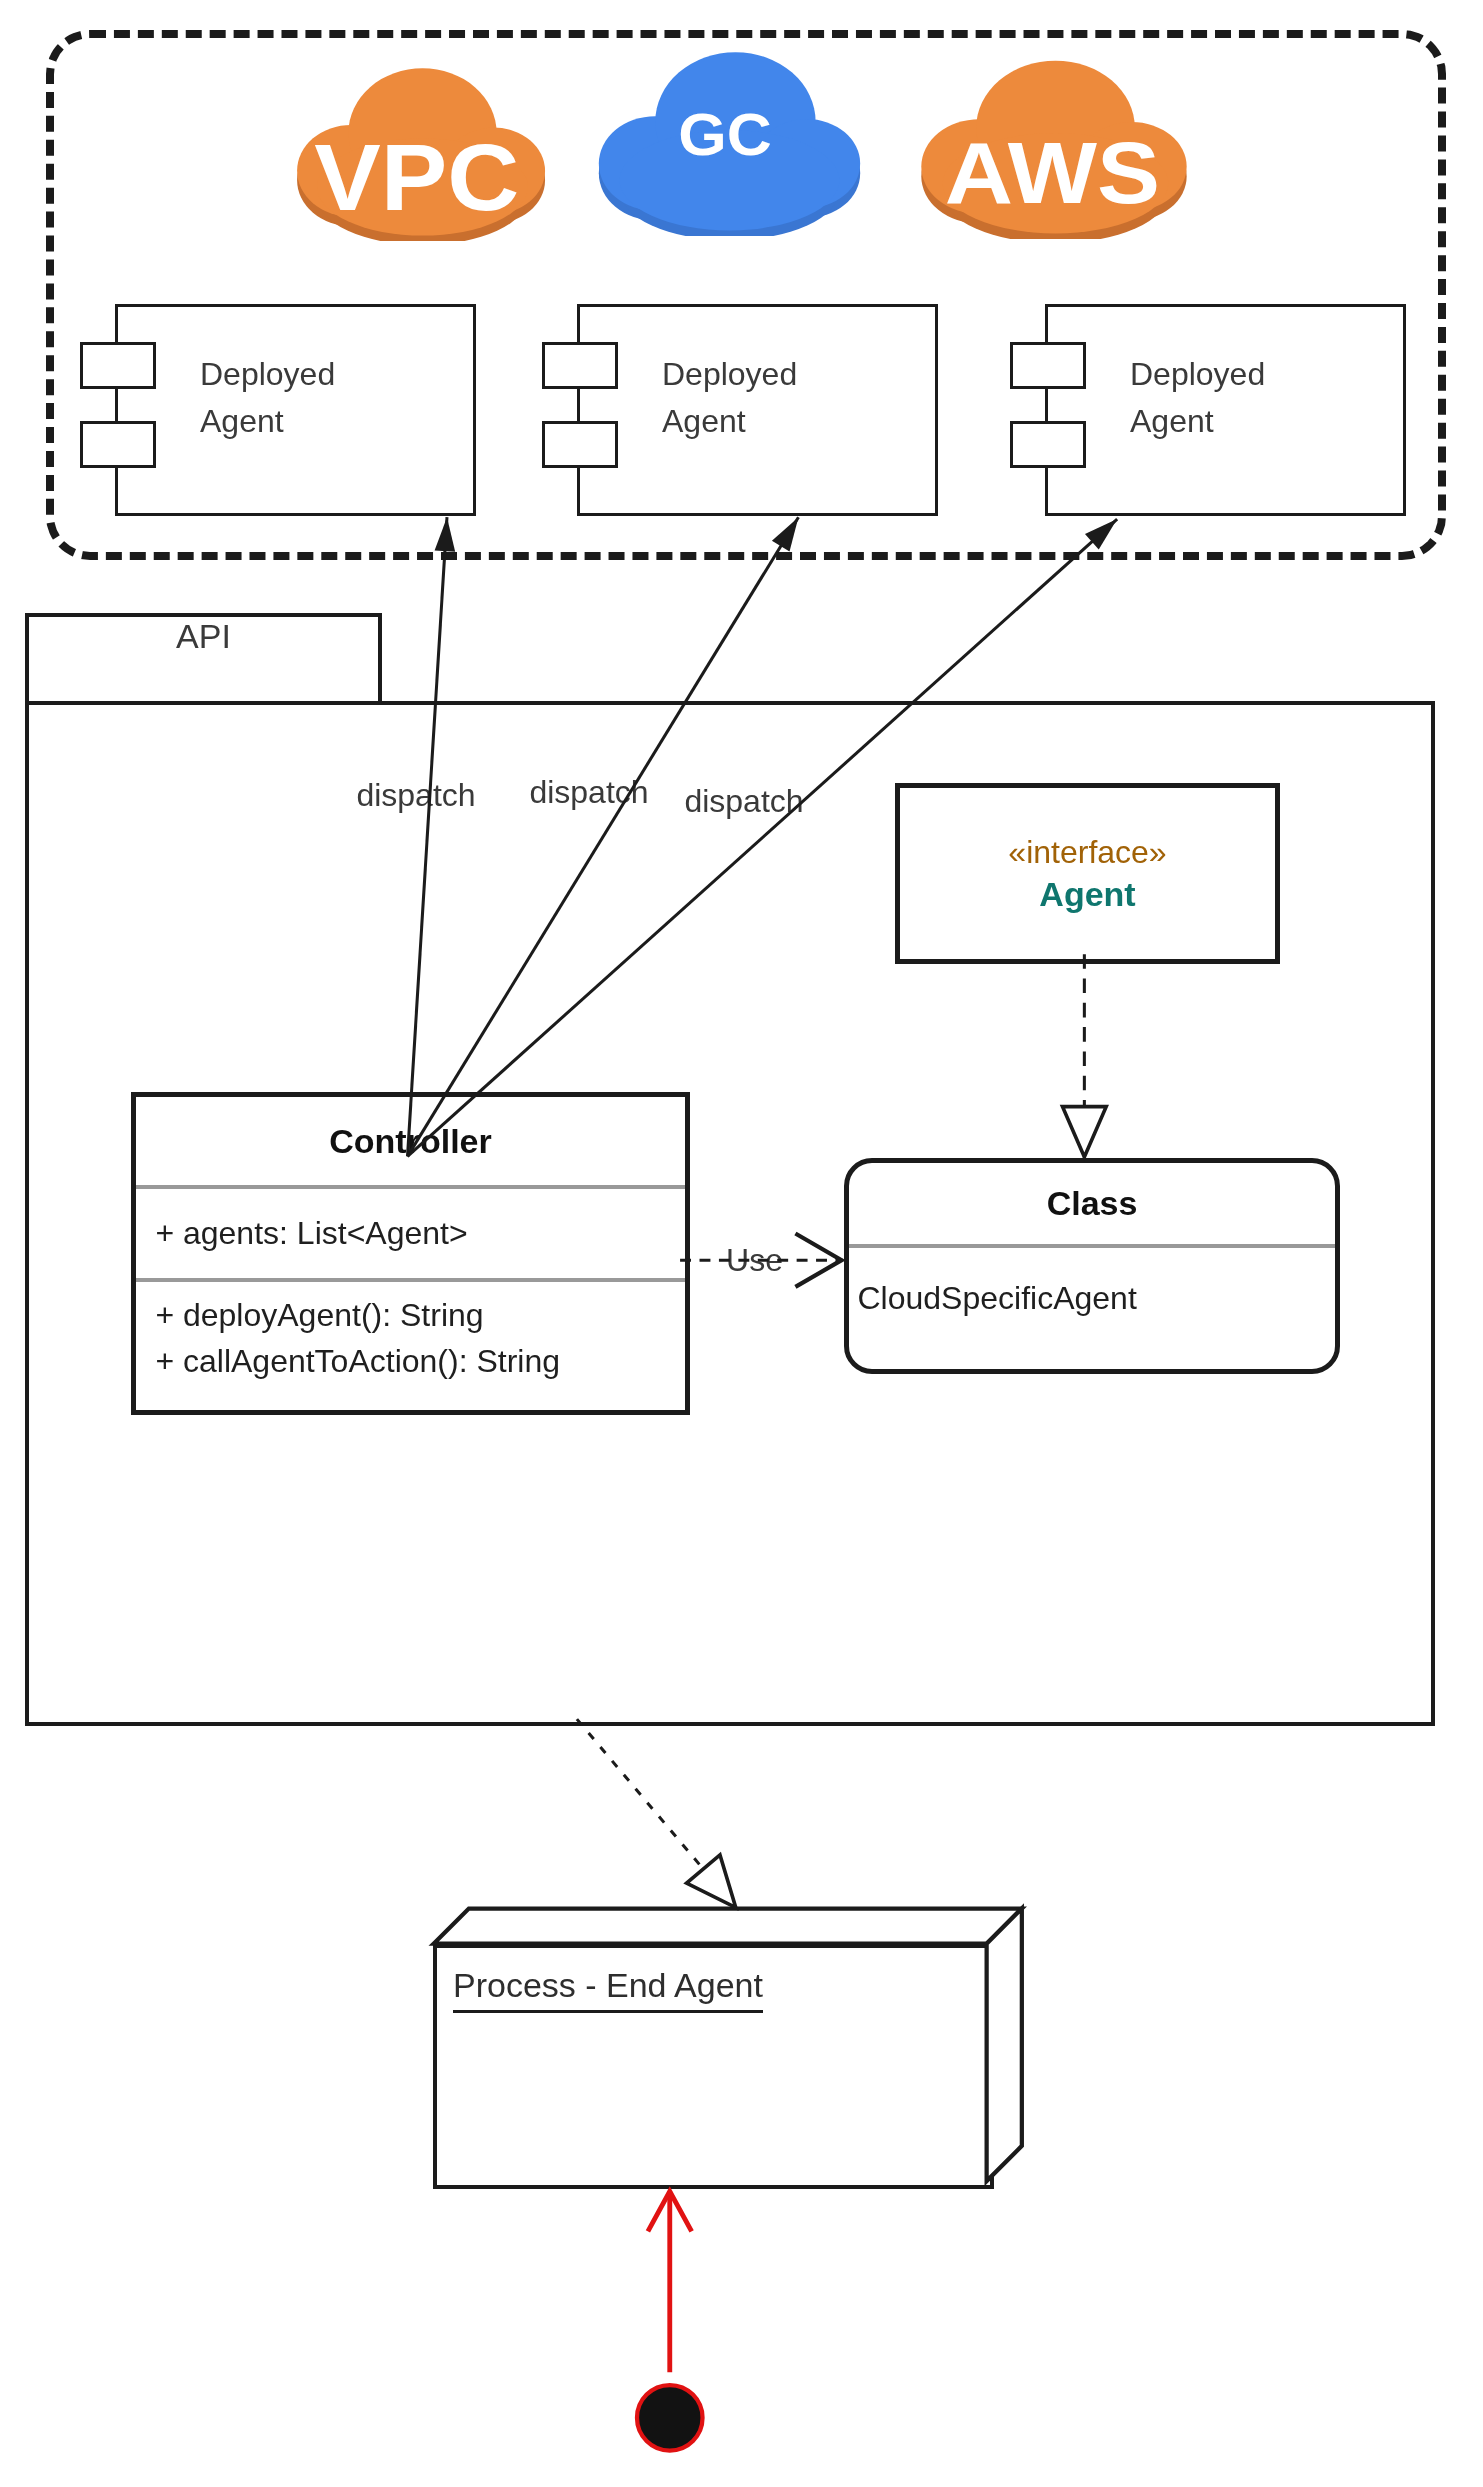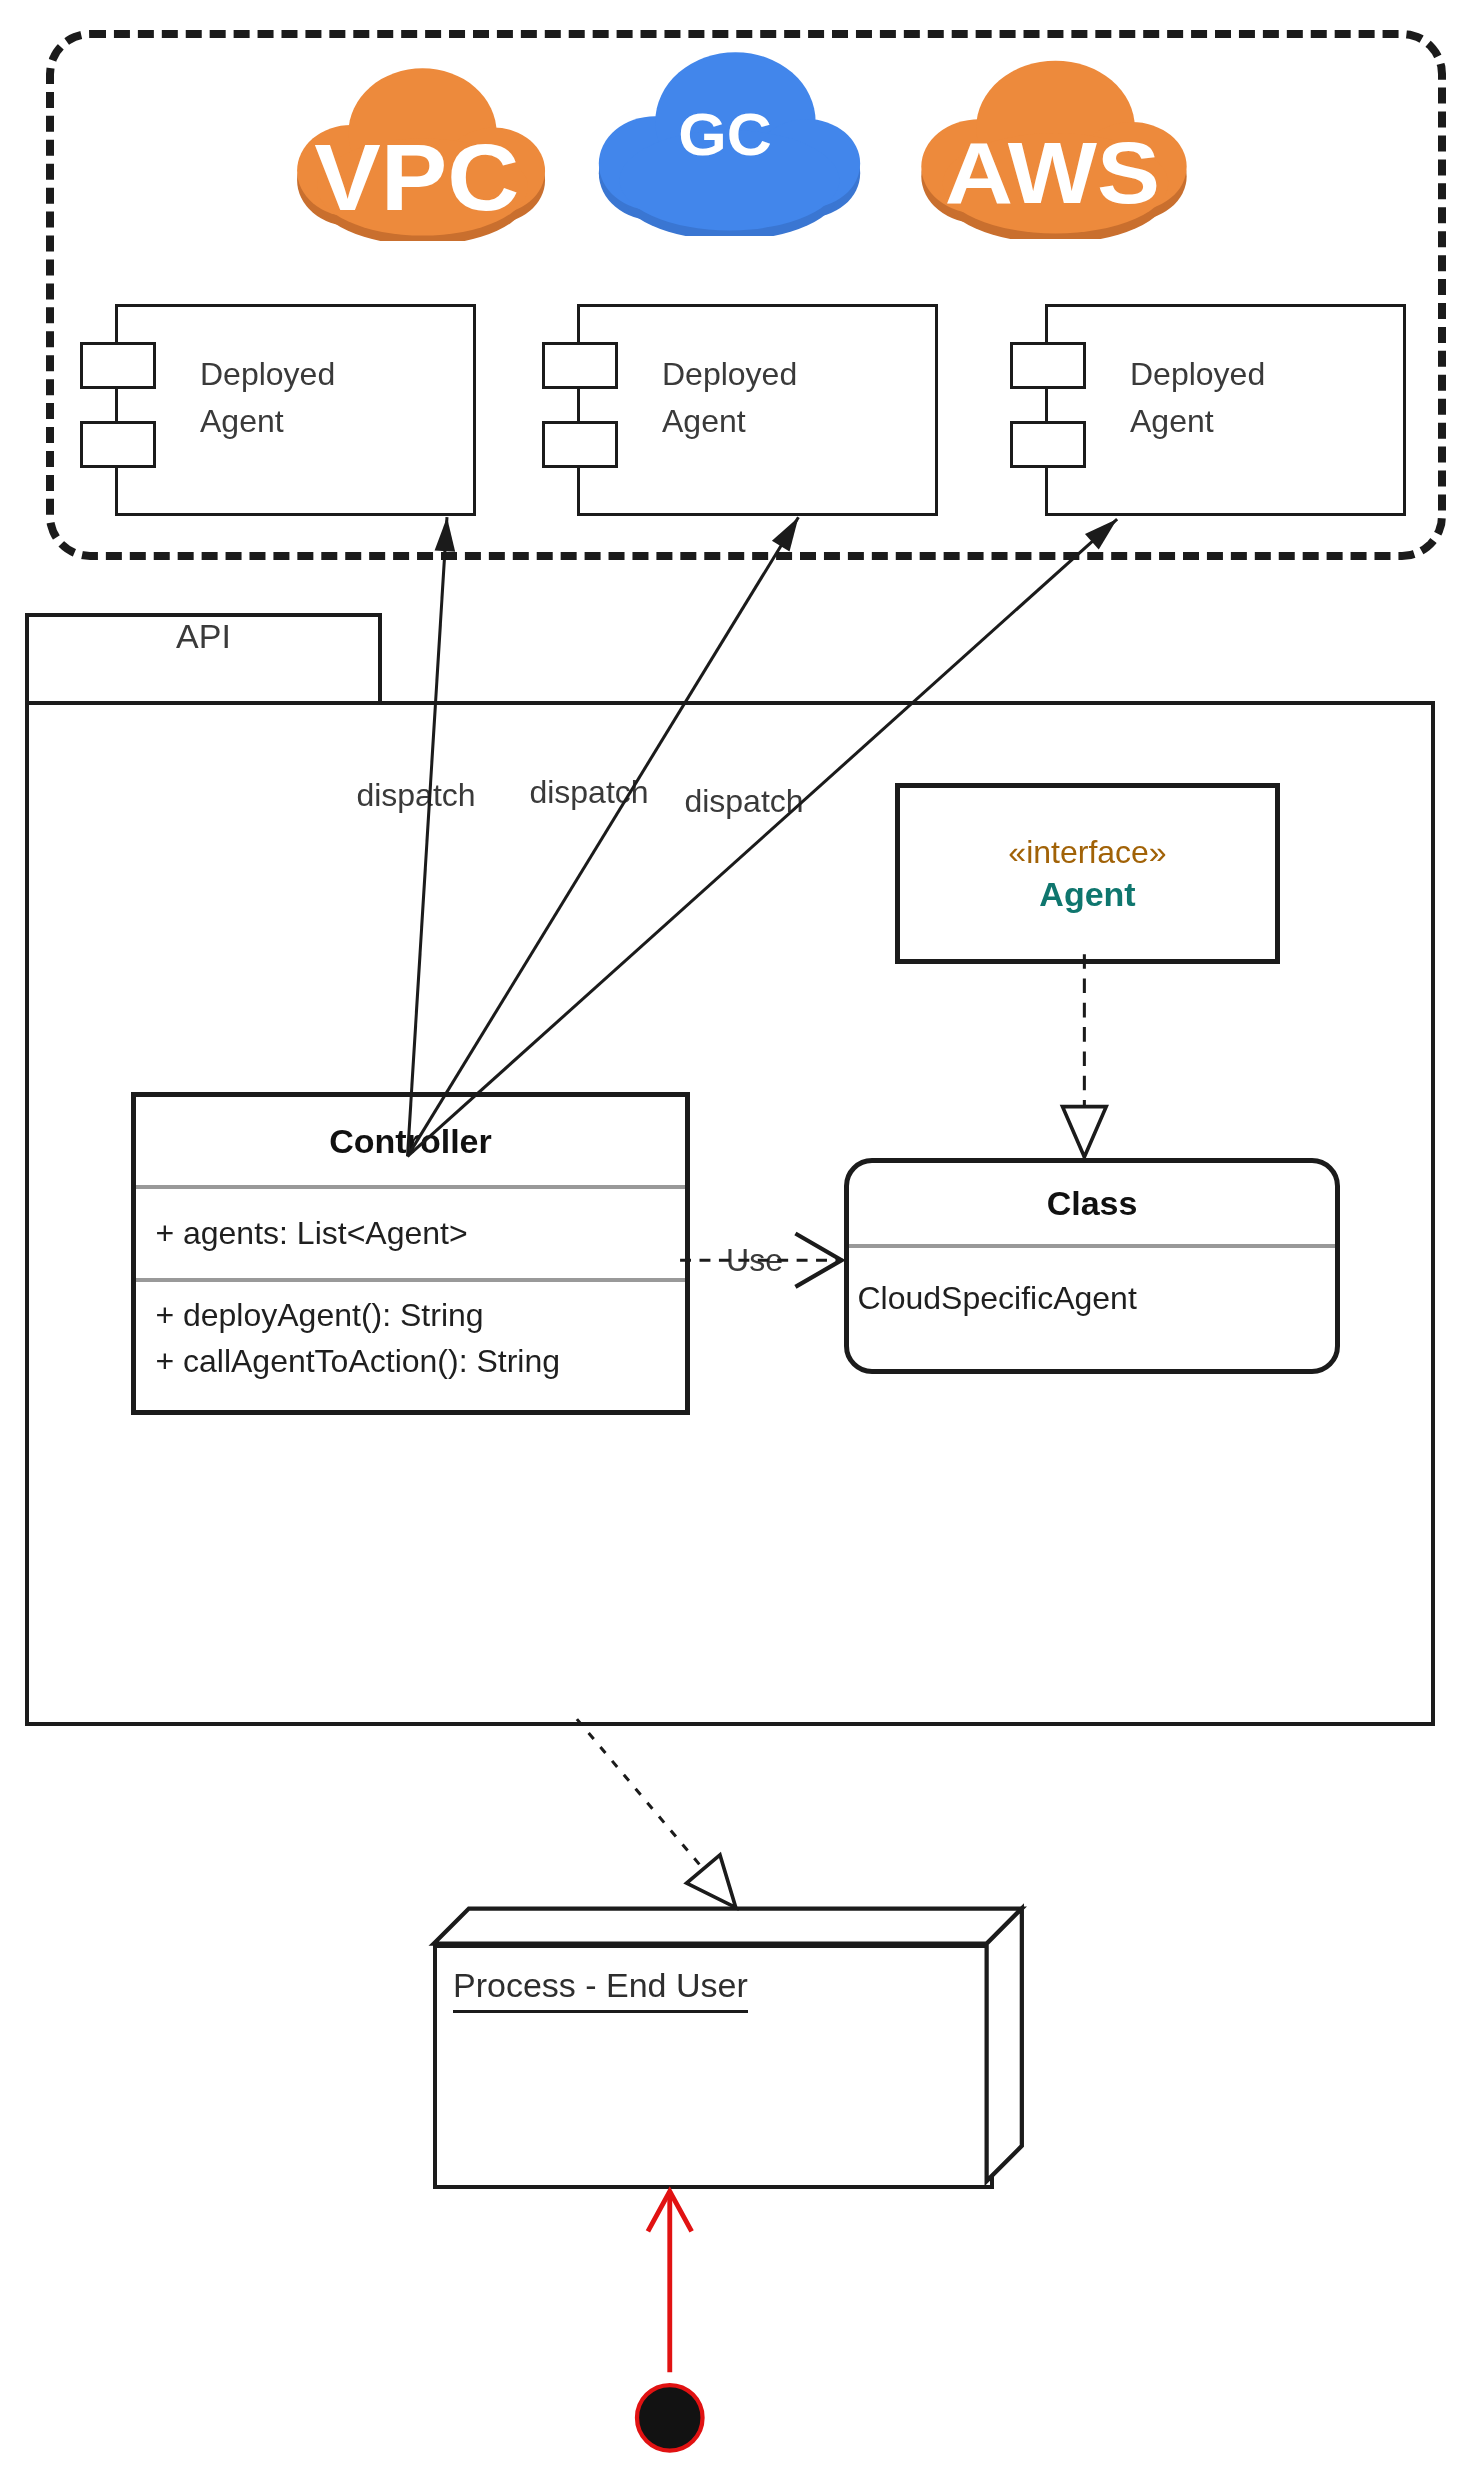--- a/index.html
+++ b/index.html
@@ -216,21 +216,21 @@
 
   <div class="uml-class cls">
     <div class="uml-title">Class</div>
     <div class="uml-sep"></div>
     <div class="cls-body">CloudSpecificAgent</div>
   </div>
 
   <div class="use-label">Use</div>
 
   <div class="process-front">
-    <span class="process-label">Process - End User</span>
+    <span class="process-label">Process - End Agent</span>
   </div>
 
   <svg id="overlay" width="1484" height="2487" viewBox="0 0 2444 4097">
     <defs>
       <marker id="mF" markerUnits="userSpaceOnUse" markerWidth="62" markerHeight="40" refX="58" refY="19" orient="auto">
         <path class="mk-fill" d="M2,2 L58,19 L2,36 Z"></path>
       </marker>
       <marker id="mOpen" markerUnits="userSpaceOnUse" markerWidth="98" markerHeight="86" refX="90" refY="42" orient="auto">
         <path class="mk-open" d="M5,6 L88,42 L5,78 Z"></path>
       </marker>

